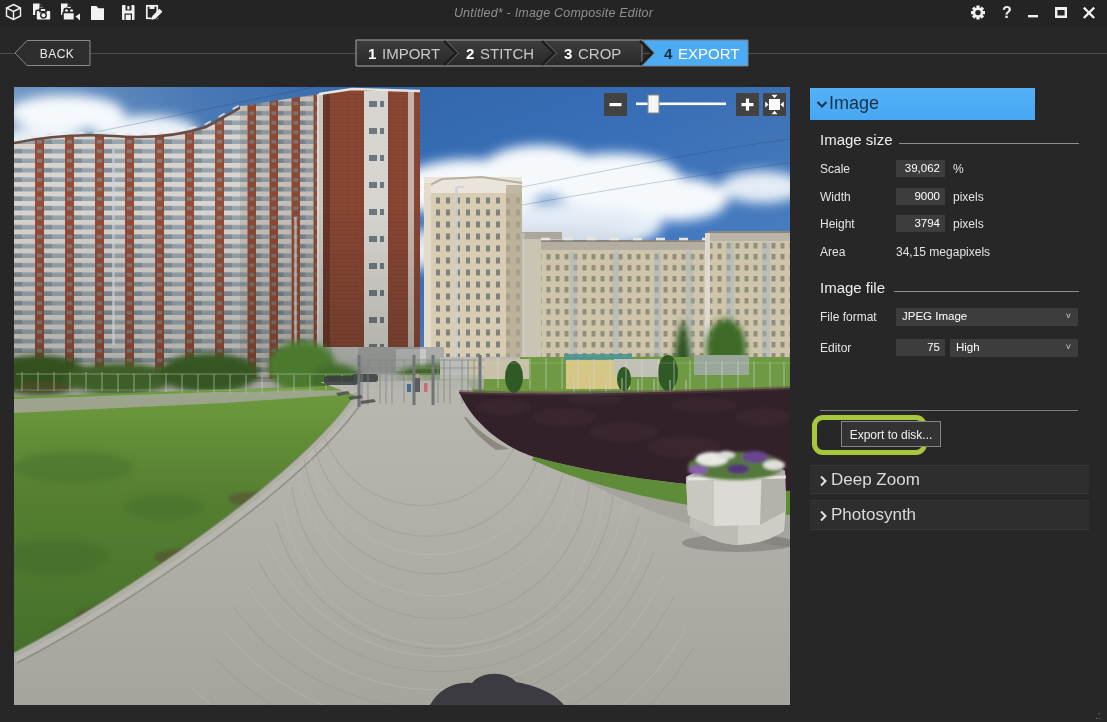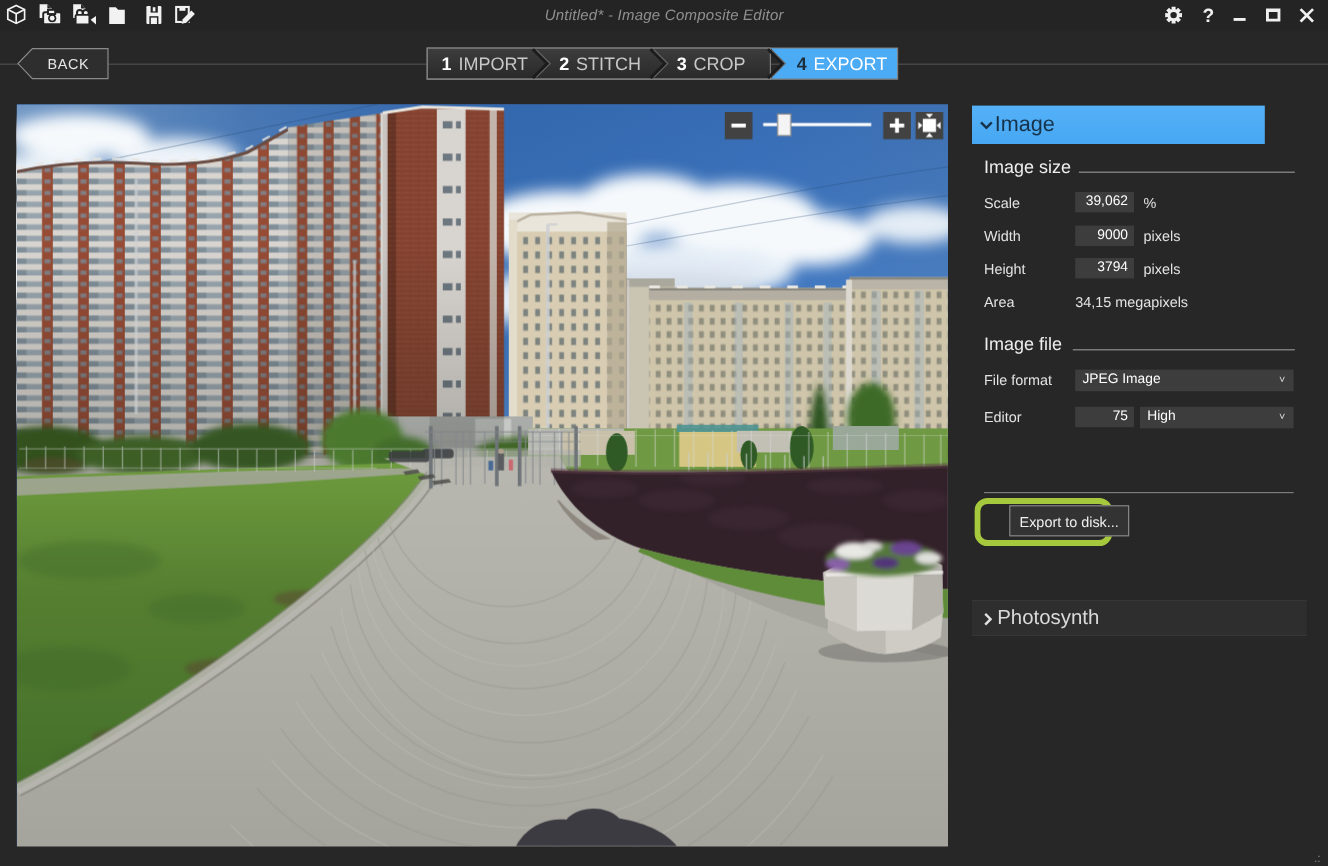--- a/index.html
+++ b/index.html
@@ -5,21 +5,21 @@
 * { margin:0; padding:0; box-sizing:border-box; }
 html,body { width:1107px; height:722px; background:#272727; overflow:hidden;
   font-family:"Liberation Sans", sans-serif; }
 #app { position:relative; width:1107px; height:722px; background:#272727; }
 .abs { position:absolute; }
 #titlebar { position:absolute; left:0; top:0; width:1107px; height:26px; background:#242424; }
 #title { position:absolute; left:0; top:6px; width:1107px; text-align:center;
   font-size:12.5px; color:#909090; letter-spacing:0.2px;font-style:italic; }
 #navline { position:absolute; left:0; top:53px; width:1107px; height:1px; background:#4e4e4e; }
 #photo { position:absolute; left:14px; top:87px; width:776px; height:618px; background:#3a74c0; }
-#imghdr { position:absolute; left:810px; top:88px; width:244px; height:32px;
+#imghdr { position:absolute; left:810px; top:88px; width:225px; height:32px;
   background:linear-gradient(#54b1f8,#47a7f2); color:#16324a; font-size:18px; }
 #imghdr .txt { position:absolute; left:19px; top:5px; }
 .seclbl { position:absolute; left:820px; font-size:15px; color:#ededed; }
 .secline { position:absolute; height:1px; background:#8f8f8f; }
 .rowlbl { position:absolute; left:820px; font-size:12px; color:#e3e3e3; }
 .unit { position:absolute; font-size:12px; color:#e3e3e3; }
 .inbox { position:absolute; left:896px; width:49px; height:17px; background:#3d3d3d;
   color:#fff; font-size:11.5px; text-align:right; padding:2px 5px 0 0; }
 .drop { position:absolute; height:18px; background:#3d3d3d; color:#fff; font-size:11.5px;
   padding:2px 0 6px 6px; }
@@ -509,20 +509,26 @@
   <div class="seclbl" style="top:279px">Image file</div>
   <div class="secline" style="left:894px;top:291px;width:185px"></div>
   <div class="rowlbl" style="top:310px">File format</div>
   <div class="drop" style="left:896px;top:308px;width:182px">JPEG Image<span class="dc">˅</span></div>
   <div class="rowlbl" style="top:341px">Editor</div>
   <div class="inbox" style="top:339px">75</div>
   <div class="drop" style="left:950px;top:339px;width:128px">High<span class="dc">˅</span></div>
   <div id="sep2"></div>
   <div id="exportring"></div>
   <div id="exportbtn">Export to disk...</div>
+  <div class="colbar" style="top:465px;height:29px">
+      <svg style="position:absolute;left:10px;top:9px" width="7" height="12" viewBox="0 0 7 12">
+        <path d="M1 1.5 L5.5 6 L1 10.5" stroke="#e2e2e2" stroke-width="2" fill="none"></path>
+      </svg>
+      <span class="txt">Deep Zoom</span>
+    </div>
   <div class="colbar" style="top:500px;height:30px">
       <svg style="position:absolute;left:10px;top:9px" width="7" height="12" viewBox="0 0 7 12">
         <path d="M1 1.5 L5.5 6 L1 10.5" stroke="#e2e2e2" stroke-width="2" fill="none"></path>
       </svg>
       <span class="txt">Photosynth</span>
     </div>
   <div id="grip">.:</div>
 </div>
 
 </body></html>

